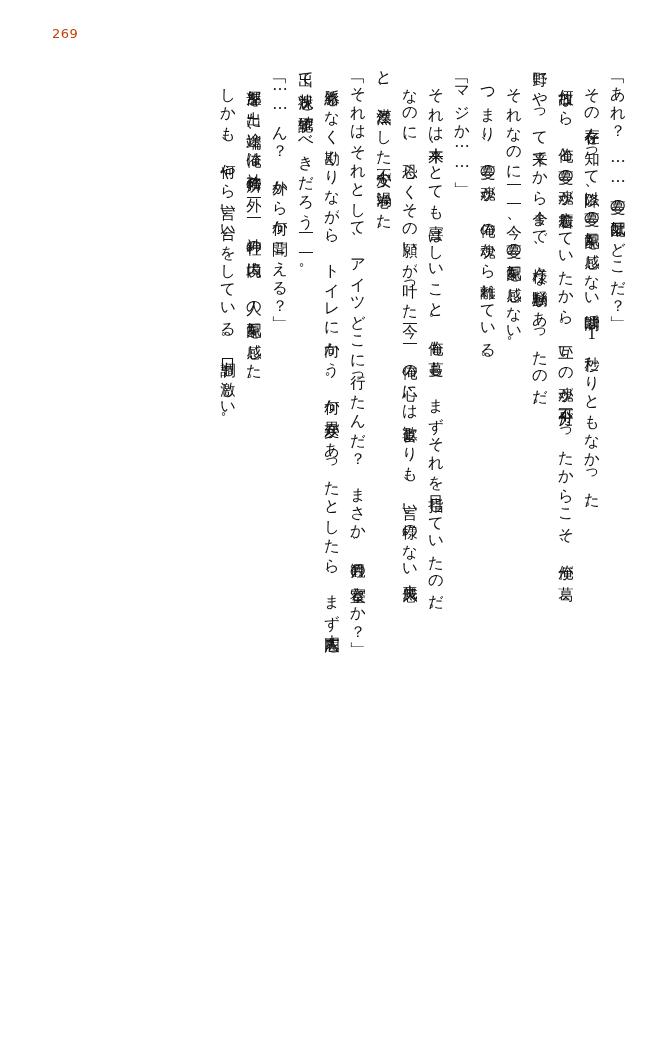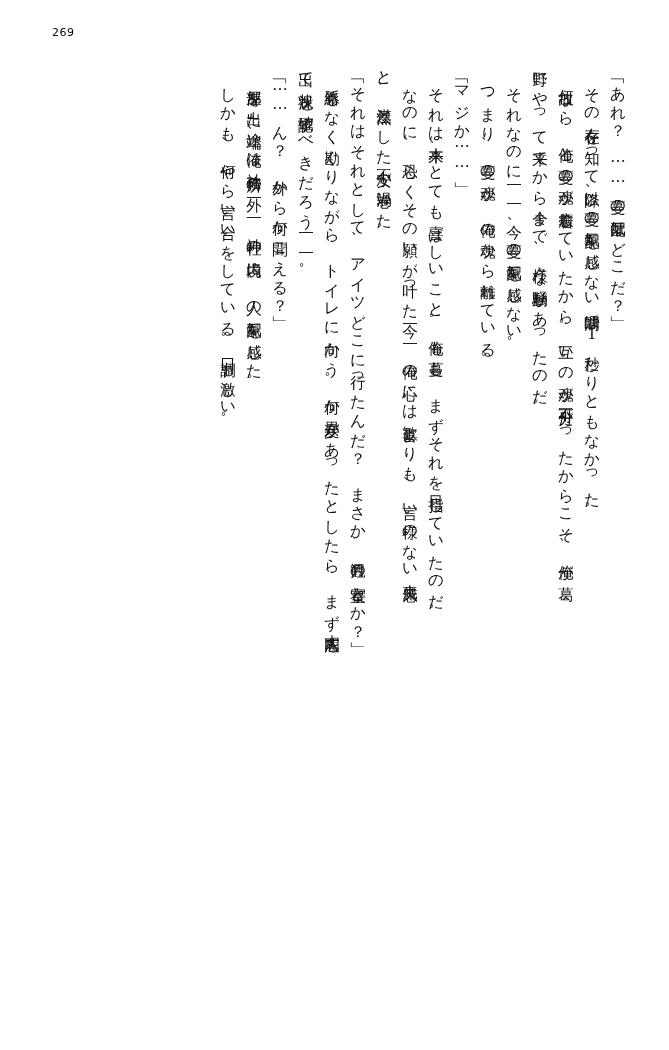--- a/index.html
+++ b/index.html
@@ -18,23 +18,23 @@
     position: relative;
     width: 669px;
     height: 1050px;
     background: #ffffff;
     box-sizing: border-box;
   }
   .page-number {
     position: absolute;
     top: 26px;
     left: 52px;
-    font-size: 11px;
+    font-size: 13px;
     letter-spacing: 0.5px;
-    color: #000000;
+    color: #c2410c;
     font-family: "DejaVu Sans", "Liberation Sans", sans-serif;
   }
   .text-body {
     position: absolute;
     top: 60px;
     right: 44px;
     left: 44px;
     bottom: 40px;
     display: flex;
     flex-direction: row-reverse;

